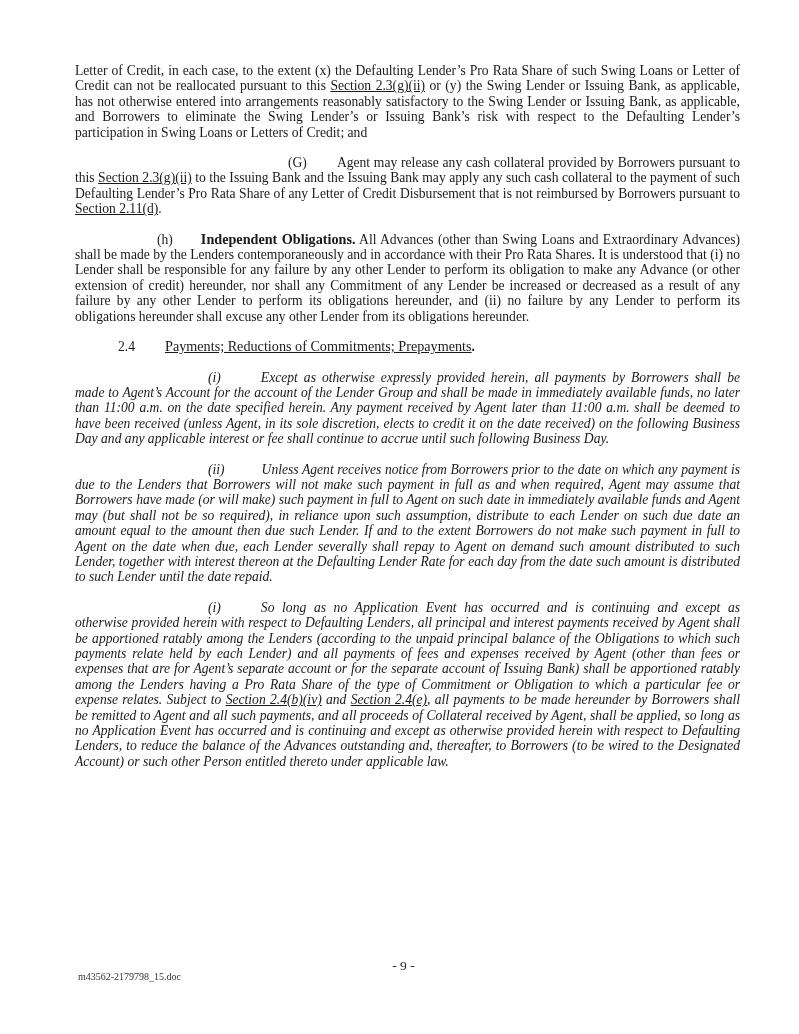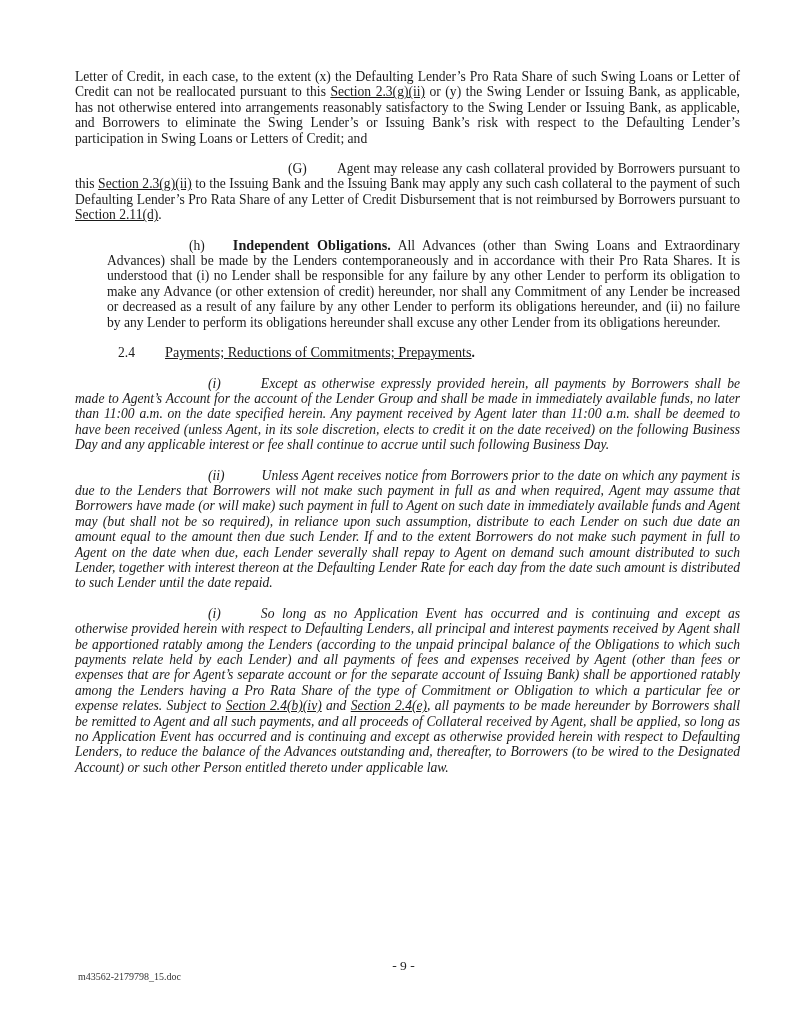--- a/index.html
+++ b/index.html
@@ -1,28 +1,28 @@
 <!DOCTYPE html>
 <html><head>
 <meta charset="utf-8">
 <style>
   html, body { margin: 0; padding: 0; background: #ffffff; }
   body { width: 799px; height: 1034px; position: relative; overflow: hidden; }
   .page {
-    position: absolute; left: 75px; top: 69px; width: 665px;
+    position: absolute; left: 75px; top: 63px; width: 665px;
     font-family: "Liberation Serif", "DejaVu Serif", serif;
     font-size: 13.6px; line-height: 15.4px; color: #1a1a1a;
     text-align: justify;
   }
   p { margin: 0; }
   .para { margin-bottom: 15px; }
   .u { text-decoration: underline; }
   .b { font-weight: bold; }
   .indent-G { text-indent: 213px; }
-  .indent-h { text-indent: 82px; margin-left: 32px; }
+  .indent-h { text-indent: 82px; }
   .indent-i { text-indent: 133px; font-style: italic; }
   .tabsp { display: inline-block; }
   .heading-24 { margin: 0 0 15px 0; padding-left: 43px; font-size: 13.6px; }
   .heading-24 .num { display: inline-block; width: 47px; }
   .heading-24 .title { font-weight: normal; text-decoration: underline; }
   .sub-head { margin: 0 0 15px 0; padding-left: 91px; }
   .sub-head .num { display: inline-block; width: 48px; }
   .sub-head .title { font-weight: bold; font-size: 14.2px; }
   .footer-page {
     position: absolute; top: 958px; left: 0; width: 799px; text-align: center;

